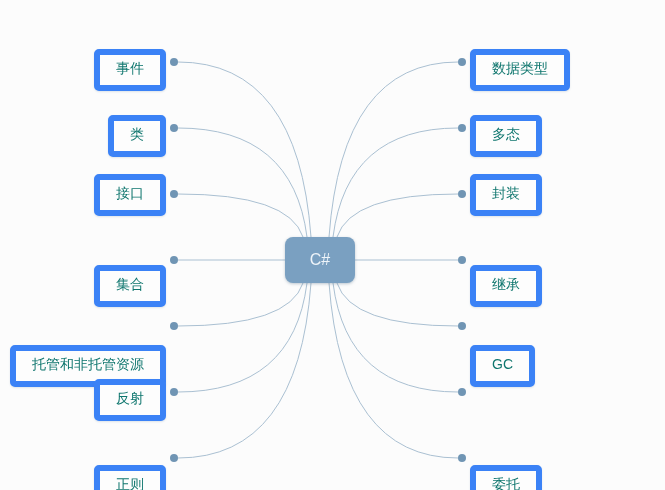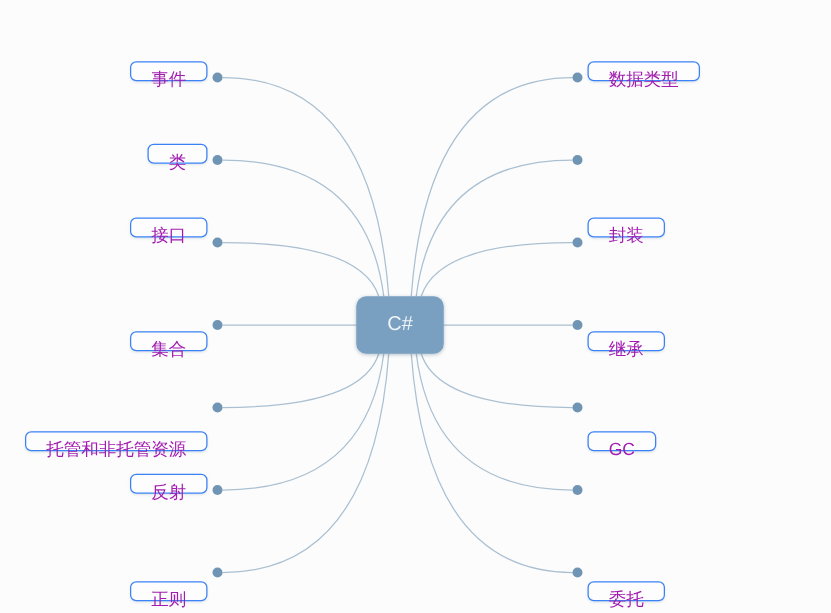--- a/index.html
+++ b/index.html
@@ -15,29 +15,29 @@
     background: #fcfcfc;
     overflow: hidden;
   }
   #wires {
     position: absolute;
     left: 0; top: 0;
     width: 665px; height: 490px;
   }
   .node {
     position: absolute;
-    height: 16px;
+    height: 42px;
     line-height: 26px;
     padding: 0 16px;
     background: #fdfdfd;
-    border: 1px solid #3b82f6;
+    border: 6px solid #3b82f6;
     border-radius: 5px;
     box-shadow: 0 1px 2px rgba(90,120,150,0.18);
     font-size: 14px;
-    color: #a21caf;
+    color: #0f766e;
     text-align: center;
     white-space: nowrap;
     box-sizing: border-box;
     cursor: default;
   }
   .node.left  { right: 499px; }
   .node.right { left: 470px; }
   .row1 { top: 49px;  }
   .row2 { top: 115px; }
   .row3 { top: 174px; }
@@ -114,20 +114,21 @@
 
   <div class="node left row1">事件</div>
   <div class="node left row2">类</div>
   <div class="node left row3">接口</div>
   <div class="node left row4">集合</div>
   <div class="node left row5">托管和非托管资源</div>
   <div class="node left row6">反射</div>
   <div class="node left row7">正则</div>
 
   <div class="node right row1">数据类型</div>
+  <div class="node right row2">多态</div>
   <div class="node right row3">封装</div>
   <div class="node right row4">继承</div>
   <div class="node right row5">GC</div>
   <div class="node right row7">委托</div>
 
   <div id="center-node">C#</div>
 
 </div>
 
 </body></html>

